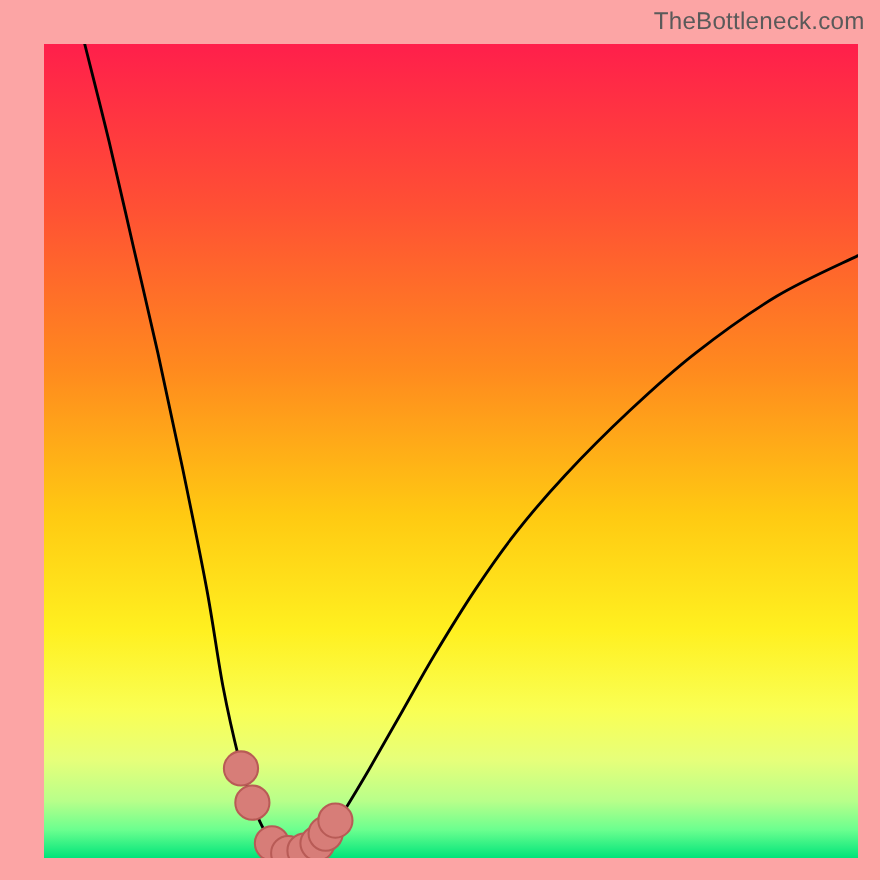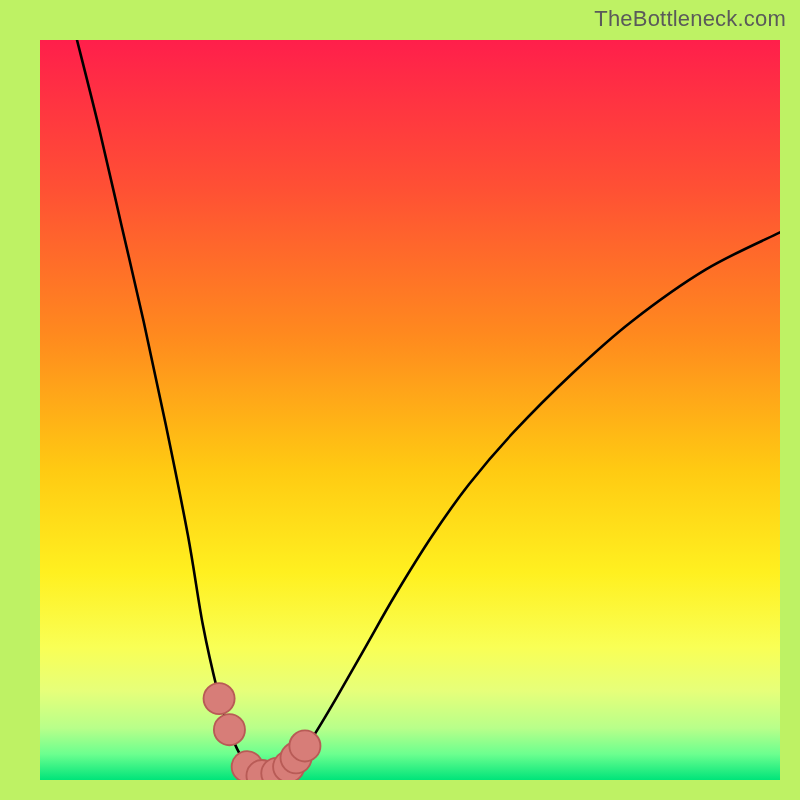--- a/index.html
+++ b/index.html
@@ -9,21 +9,21 @@
     height: 800px;
     background: #000;
     overflow: hidden;
   }
   .frame {
     position: absolute;
     left: 0;
     top: 0;
     width: 800px;
     height: 800px;
-    background: #bef264;
+    background: #fca5a5;
   }
   .plot-area {
     position: absolute;
     left: 40px;
     top: 40px;
     width: 740px;
     height: 740px;
     overflow: hidden;
   }
   .gradient {

